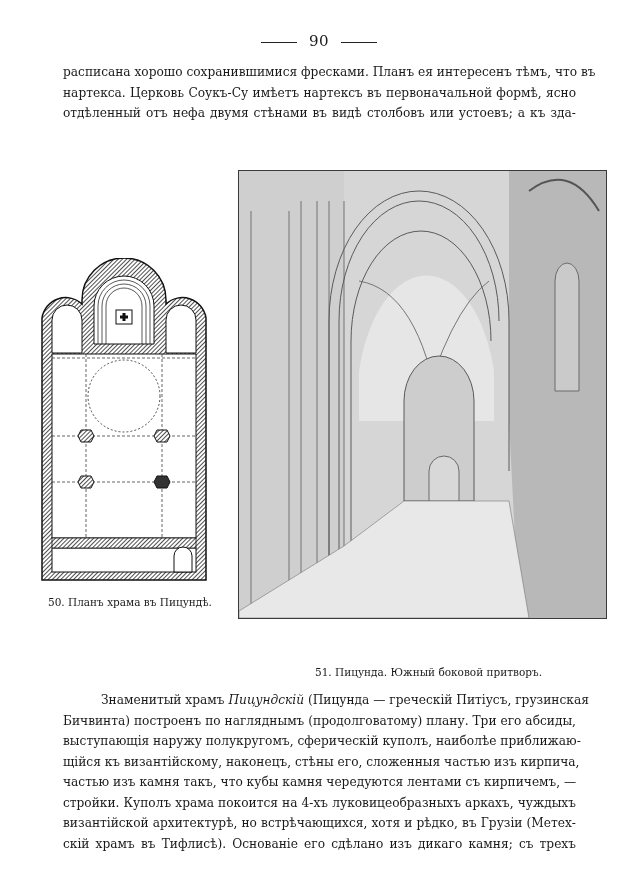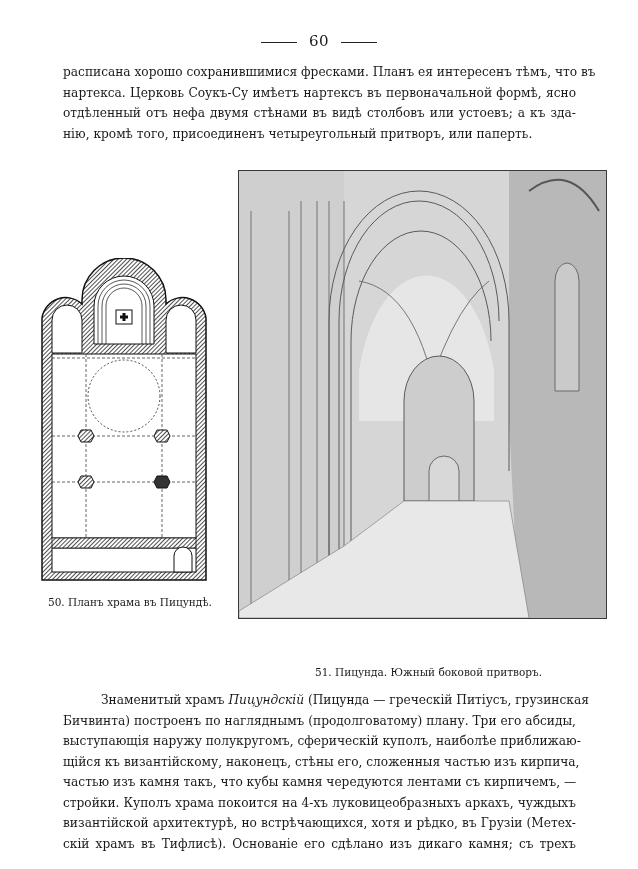--- a/index.html
+++ b/index.html
@@ -35,28 +35,27 @@
   .caption {
     position: absolute; font-size: 10.5px; white-space: nowrap; color: #1a1a1a;
   }
   #caption50 { left: 48px; top: 596px; }
   #caption51 { left: 315px; top: 666px; }
 </style>
 </head>
 <body>
 
 <div class="page-number">
-  <span class="rule"></span><span>60</span><span class="rule"></span>
+  <span class="rule"></span><span>90</span><span class="rule"></span>
 </div>
 
 <div class="para" id="para1">
   <span class="line">расписана хорошо сохранившимися фресками. Планъ ея интересенъ тѣмъ, что въ</span>
   <span class="line">нартекса. Церковь Соукъ-Су имѣетъ нартексъ въ первоначальной формѣ, ясно</span>
   <span class="line">отдѣленный отъ нефа двумя стѣнами въ видѣ столбовъ или устоевъ; а къ зда-</span>
-  <span class="line last">нію, кромѣ того, присоединенъ четыреугольный притворъ, или паперть.</span>
 </div>
 
 <svg class="fig-plan" viewBox="0 0 172 326" xmlns="http://www.w3.org/2000/svg">
   <defs>
     <pattern id="hatch" width="3" height="3" patternUnits="userSpaceOnUse" patternTransform="rotate(45)">
       <rect width="3" height="3" fill="#ffffff"></rect>
       <line x1="0" y1="0" x2="0" y2="3" stroke="#222" stroke-width="1.6"></line>
     </pattern>
   </defs>
   <g>

